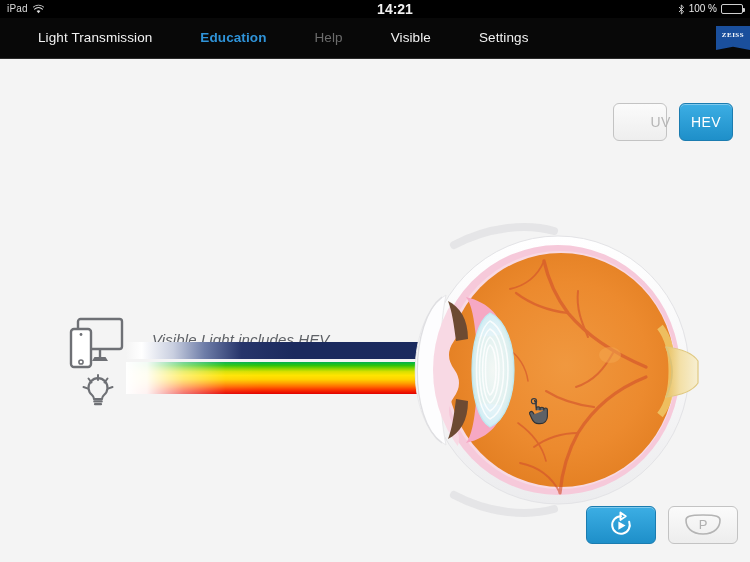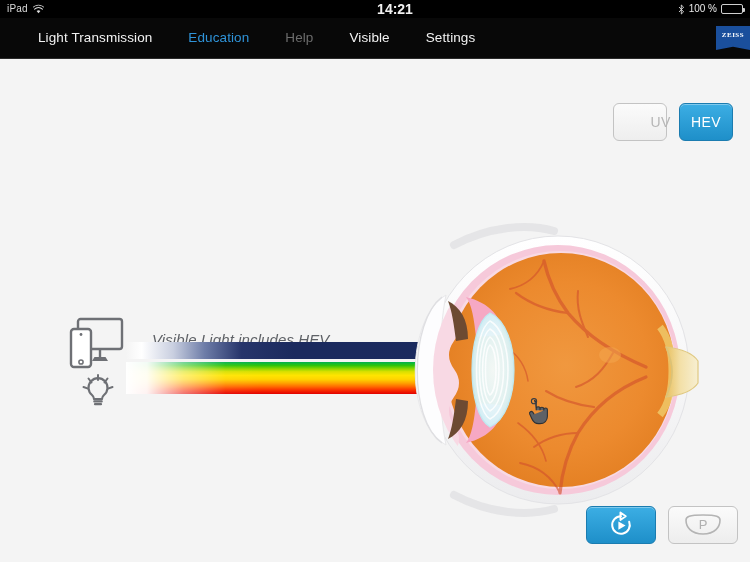--- a/index.html
+++ b/index.html
@@ -91,32 +91,32 @@
     height: 40px;
     background: #080808;
     border-bottom: 1px solid #2a2a2a;
   }
   .nav-items {
     position: absolute;
     left: 20px; top: 0;
     height: 40px;
     display: flex;
     align-items: flex-start;
-    gap: 0px;
+    gap: 12px;
   }
   .nav-item {
     font-size: 13.5px;
     color: #f2f2f2;
     padding: 0 18px;
     line-height: 40px;
     white-space: nowrap;
     cursor: pointer;
     letter-spacing: 0.1px;
   }
-  .nav-item.active { color: #2f93d8; }
+  .nav-item.active { color: #2f93d8; font-weight: bold; }
   .nav-item.disabled { color: #6c6c6c; }
 
   .zeiss-logo {
     position: absolute;
     right: 8px; top: 8px;
     width: 26px; height: 24px;
     cursor: pointer;
   }
   .zeiss-banner {
     position: relative;

